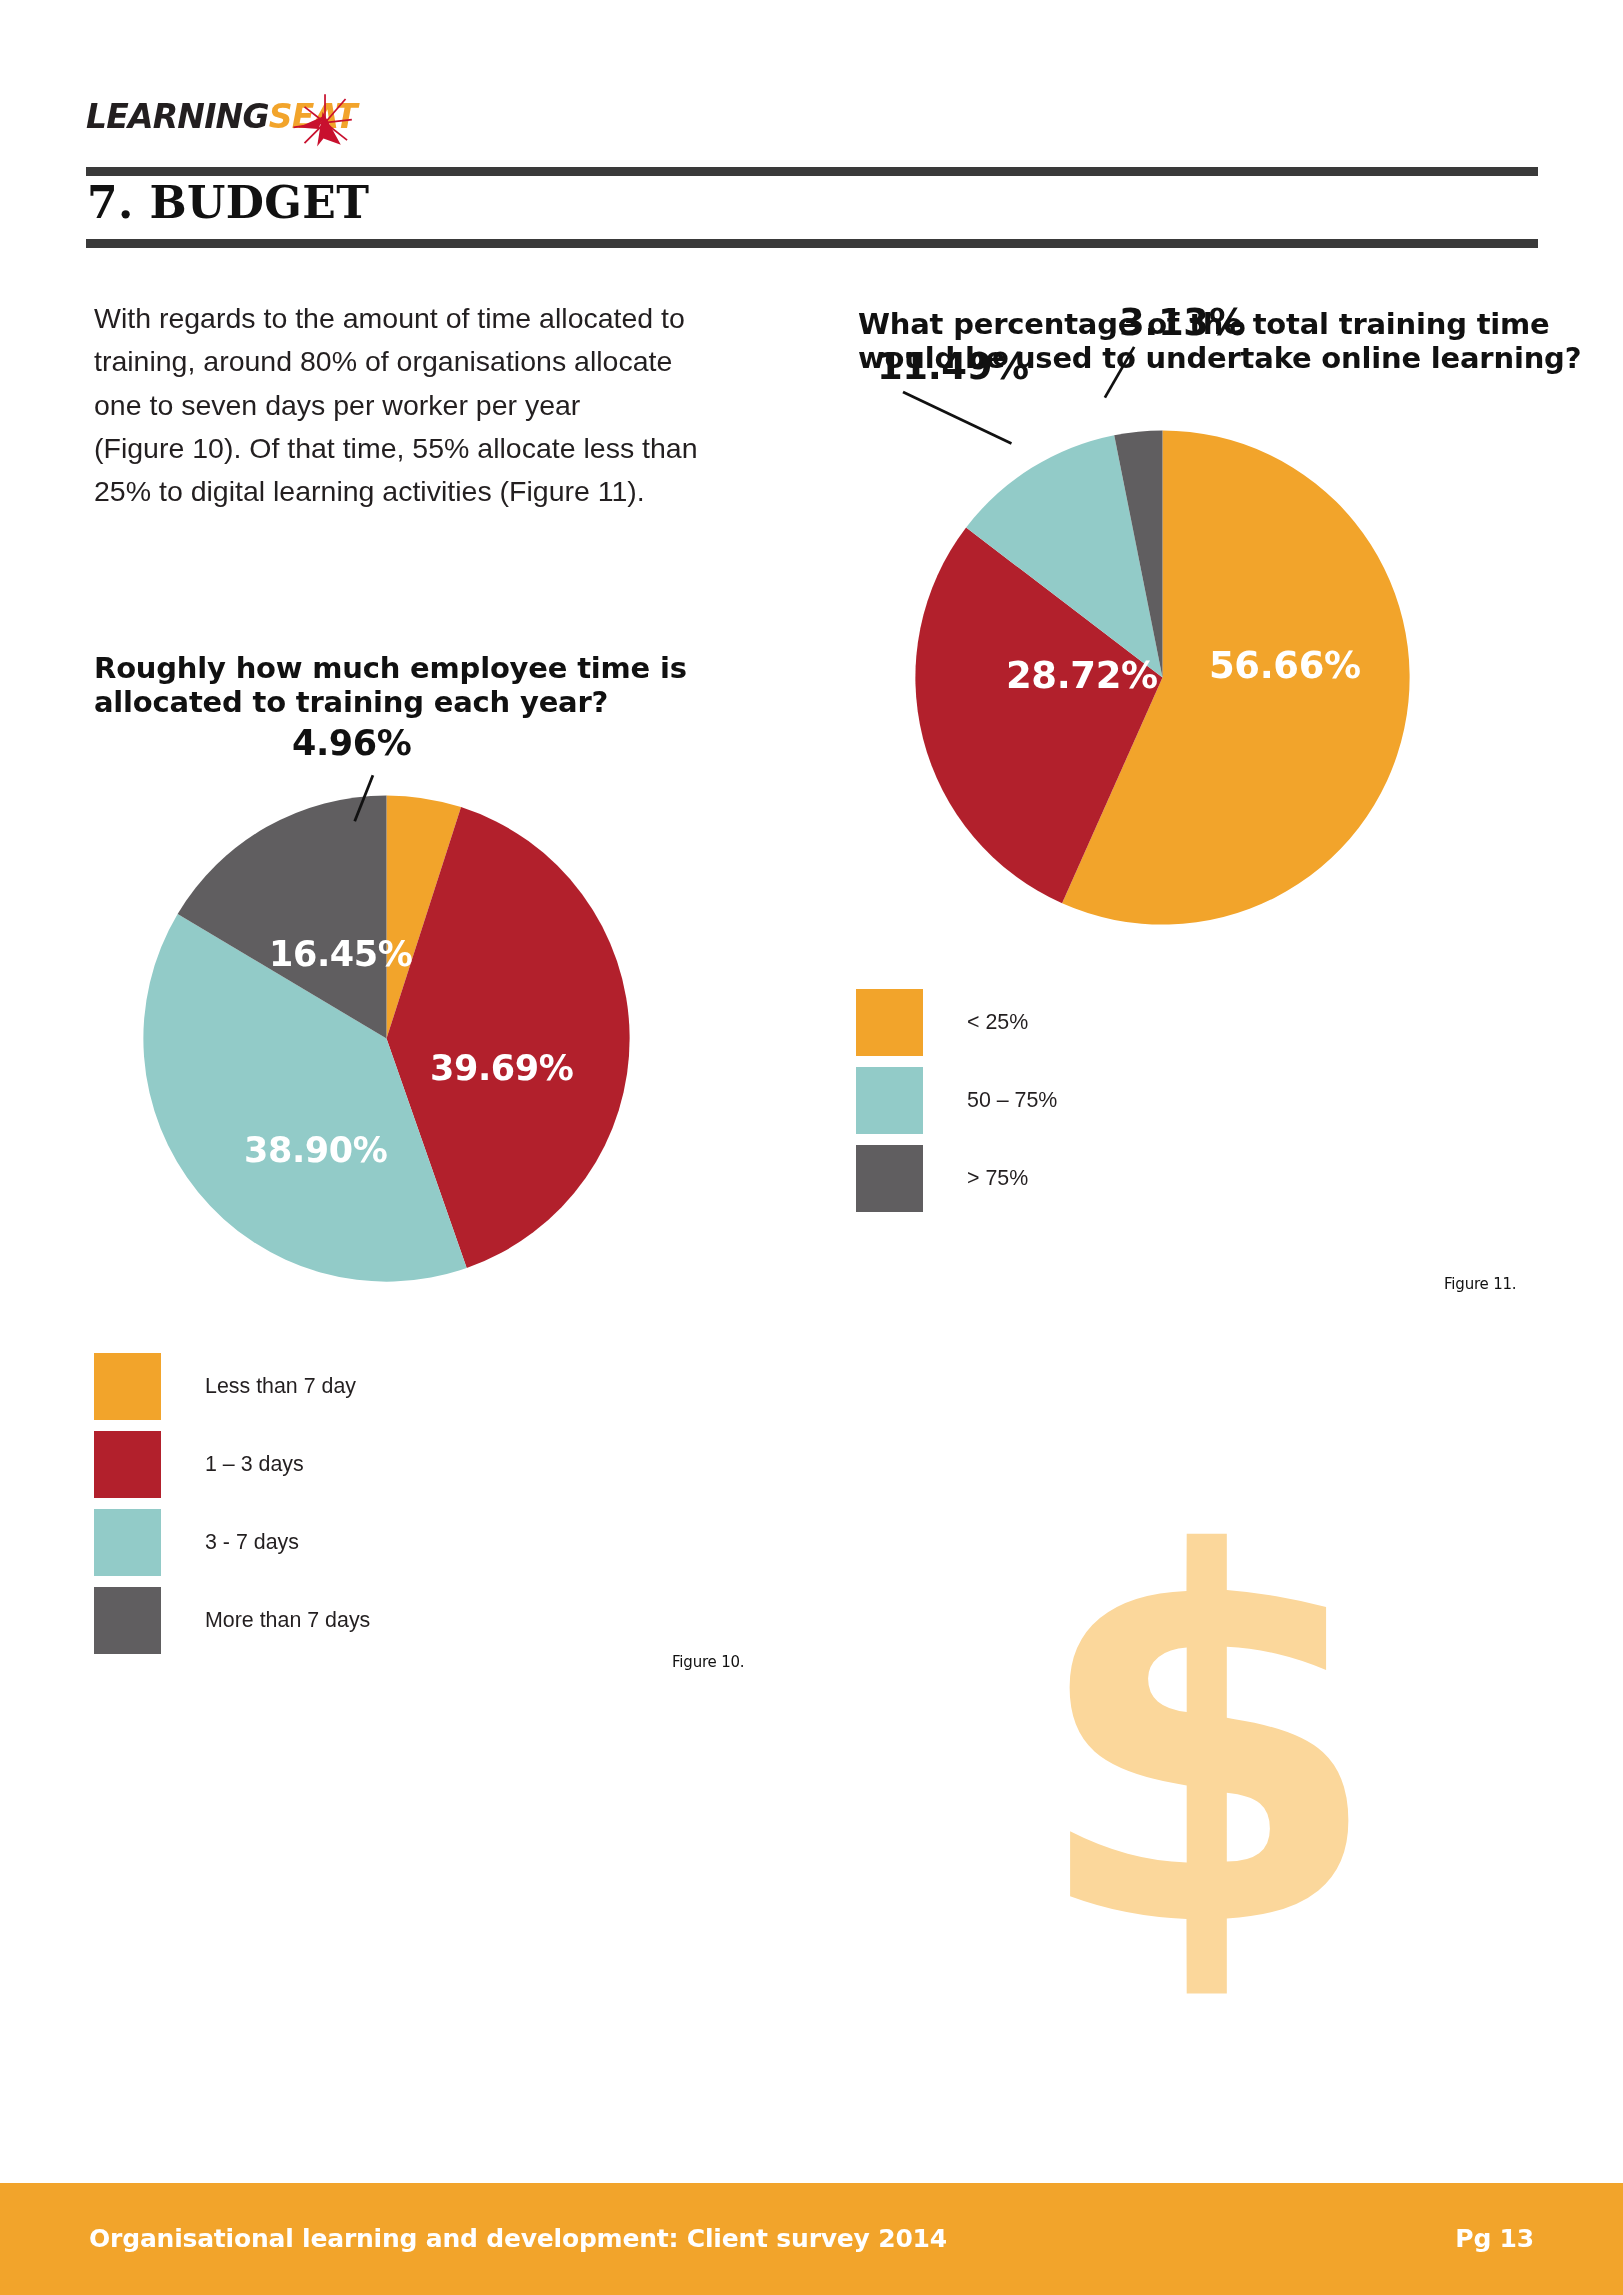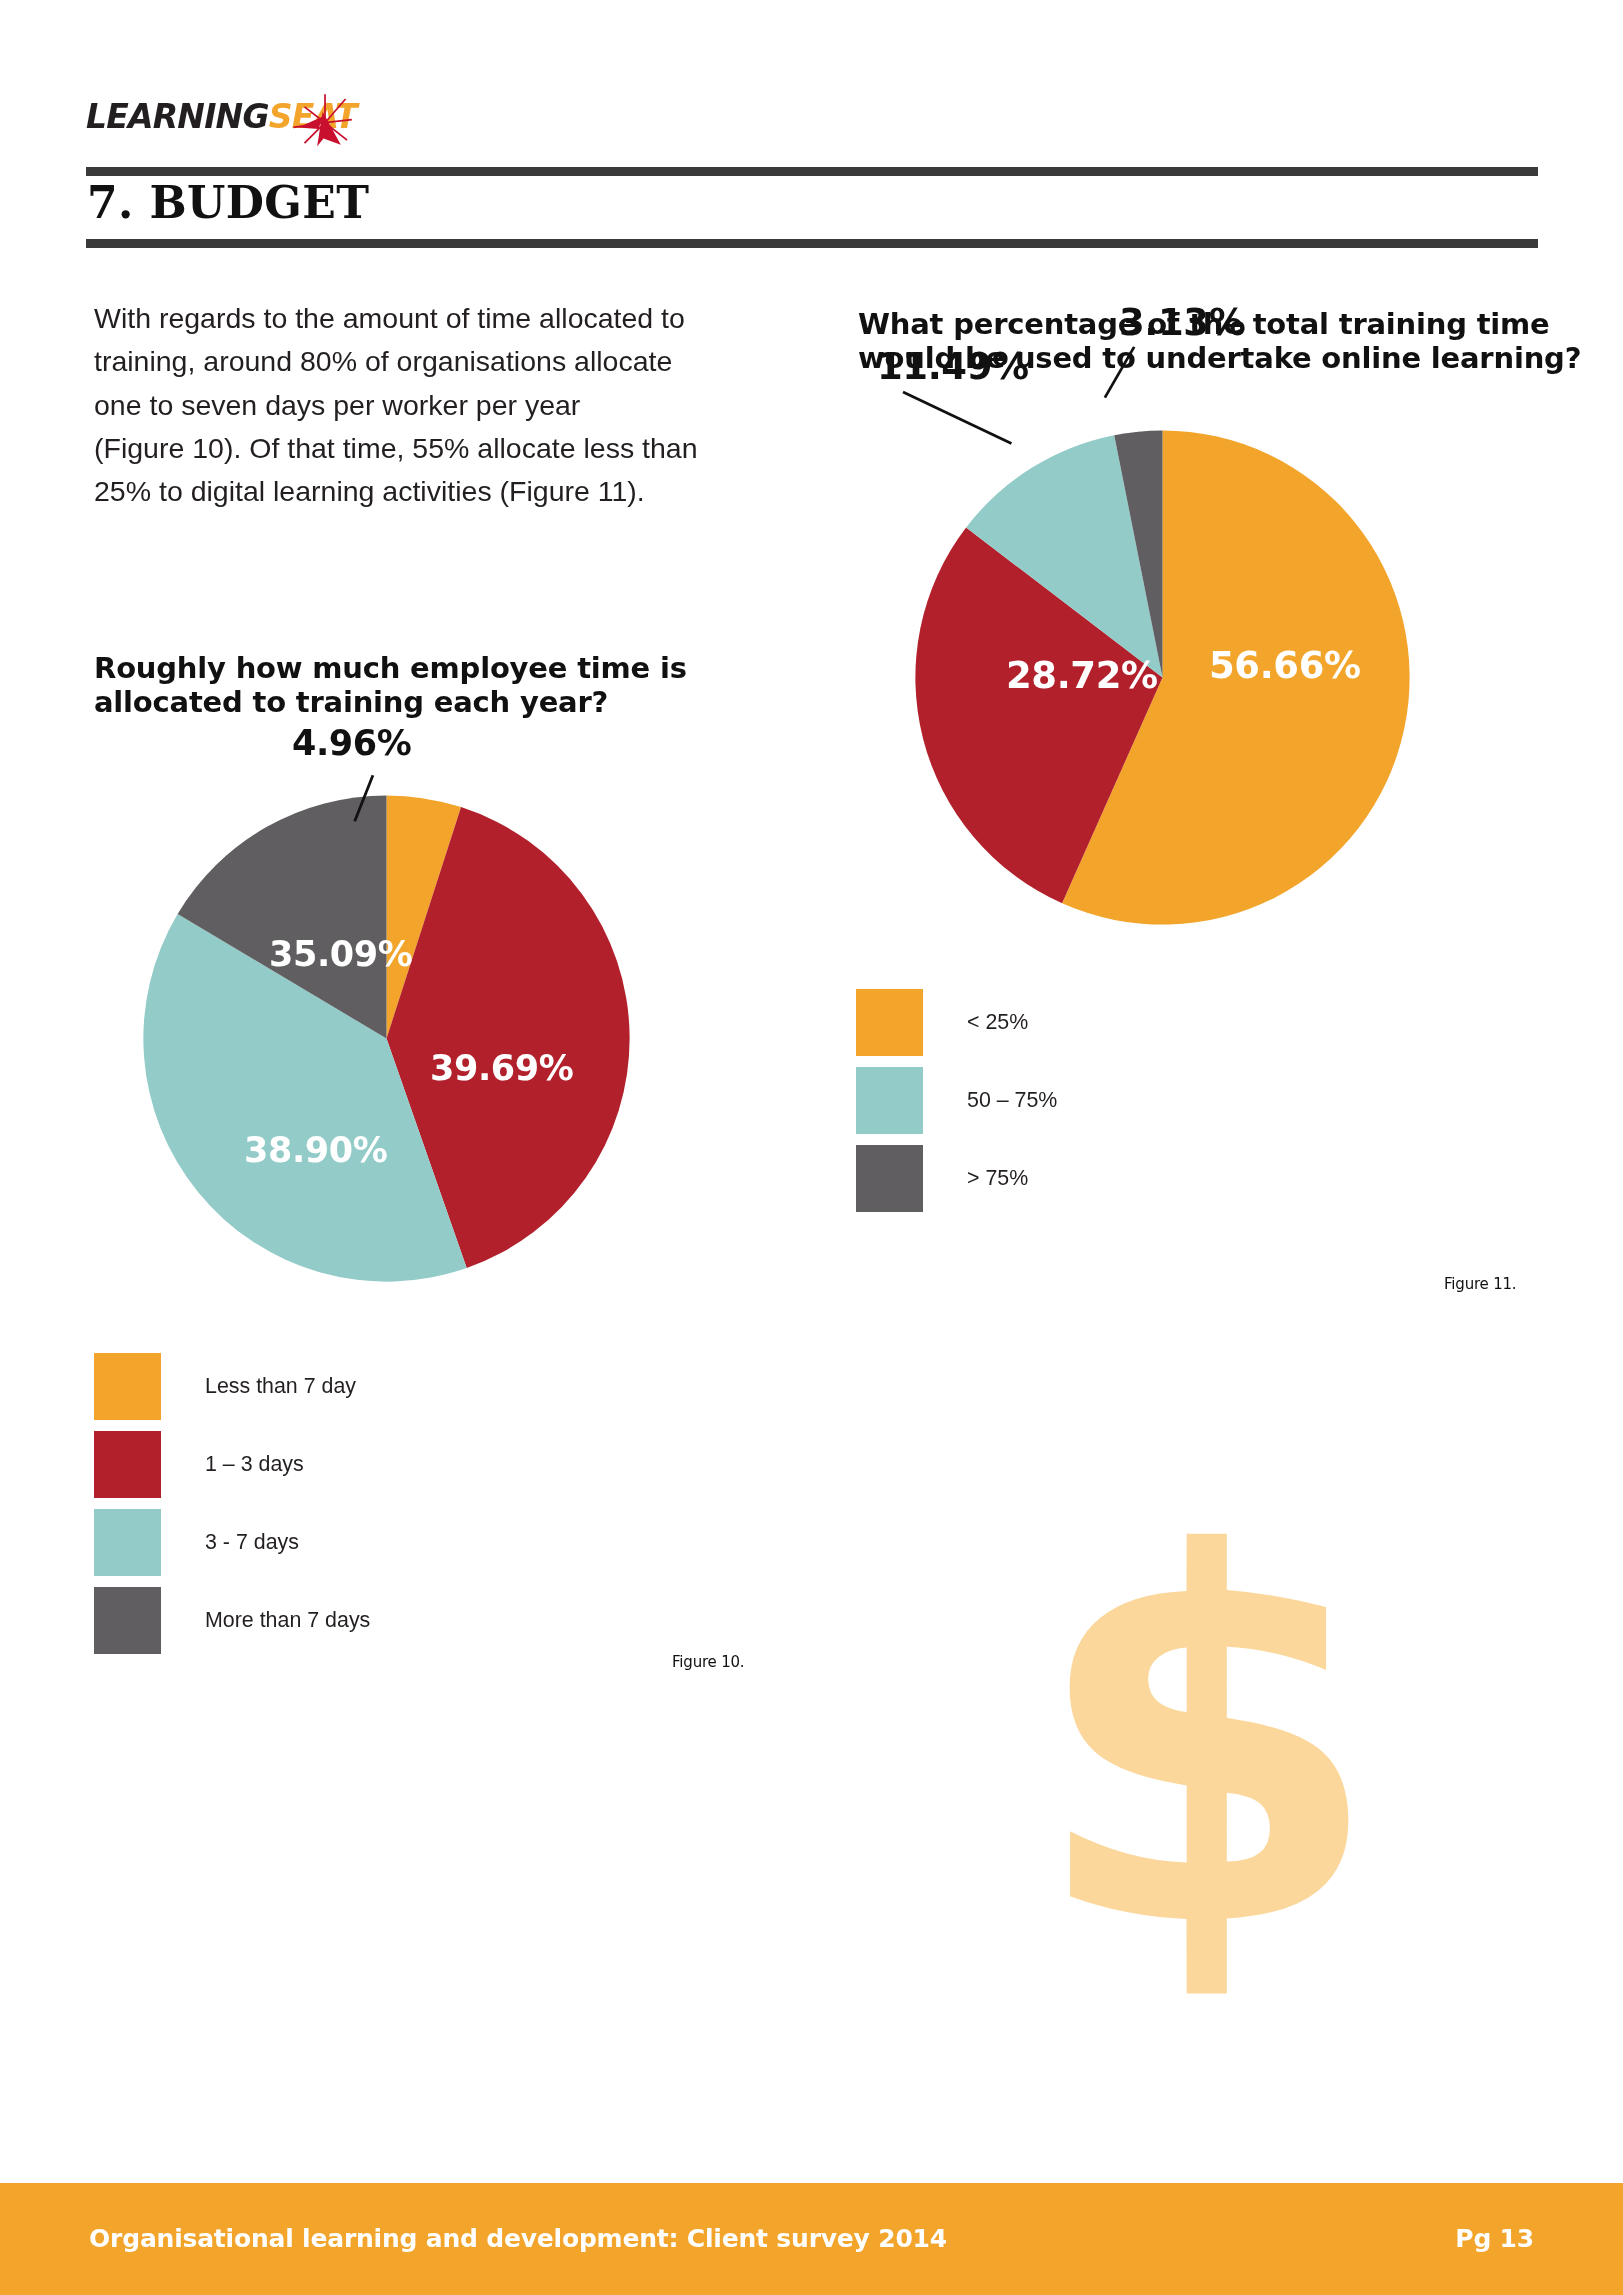--- a/index.html
+++ b/index.html
@@ -280,21 +280,21 @@
     <g id="pie-left-slices">
         <path d="M 310 310 L 310.00 3.00 A 307 307 0 0 1 404.13 17.79 Z" fill="#F2A42B"></path>
         <path d="M 310 310 L 404.13 17.79 A 307 307 0 0 1 411.27 599.82 Z" fill="#B2202C"></path>
         <path d="M 310 310 L 411.27 599.82 A 307 307 0 0 1 46.24 152.89 Z" fill="#92CBC8"></path>
         <path d="M 310 310 L 46.24 152.89 A 307 307 0 0 1 310.00 3.00 Z" fill="#605E60"></path>
       </g>
   </svg>
   <div class="pie-label outside" style="left:151px; top:-70px; font-size:35px;">4.96%</div>
   <div class="pie-label inside" style="left:289px; top:255px; font-size:35px;">39.69%</div>
   <div class="pie-label inside" style="left:103px; top:317px; font-size:35px;margin-top:20px;">38.90%</div>
-  <div class="pie-label inside" style="left:128px; top:141px; font-size:35px;">35.09%</div>
+  <div class="pie-label inside" style="left:128px; top:141px; font-size:35px;">16.45%</div>
   <svg class="leader" style="left:135px; top:-32px;" width="159" height="95" viewBox="0 0 200 120">
     <line x1="122" y1="18" x2="99" y2="76" stroke="#111" stroke-width="3.5"></line>
   </svg>
 </div>
 
 <div class="legend" id="legend-left">
   <div class="legend-row">
     <div class="legend-swatch" style="background:#F2A42B;"></div>
     <div class="legend-label">Less than 7 day</div>
   </div>

